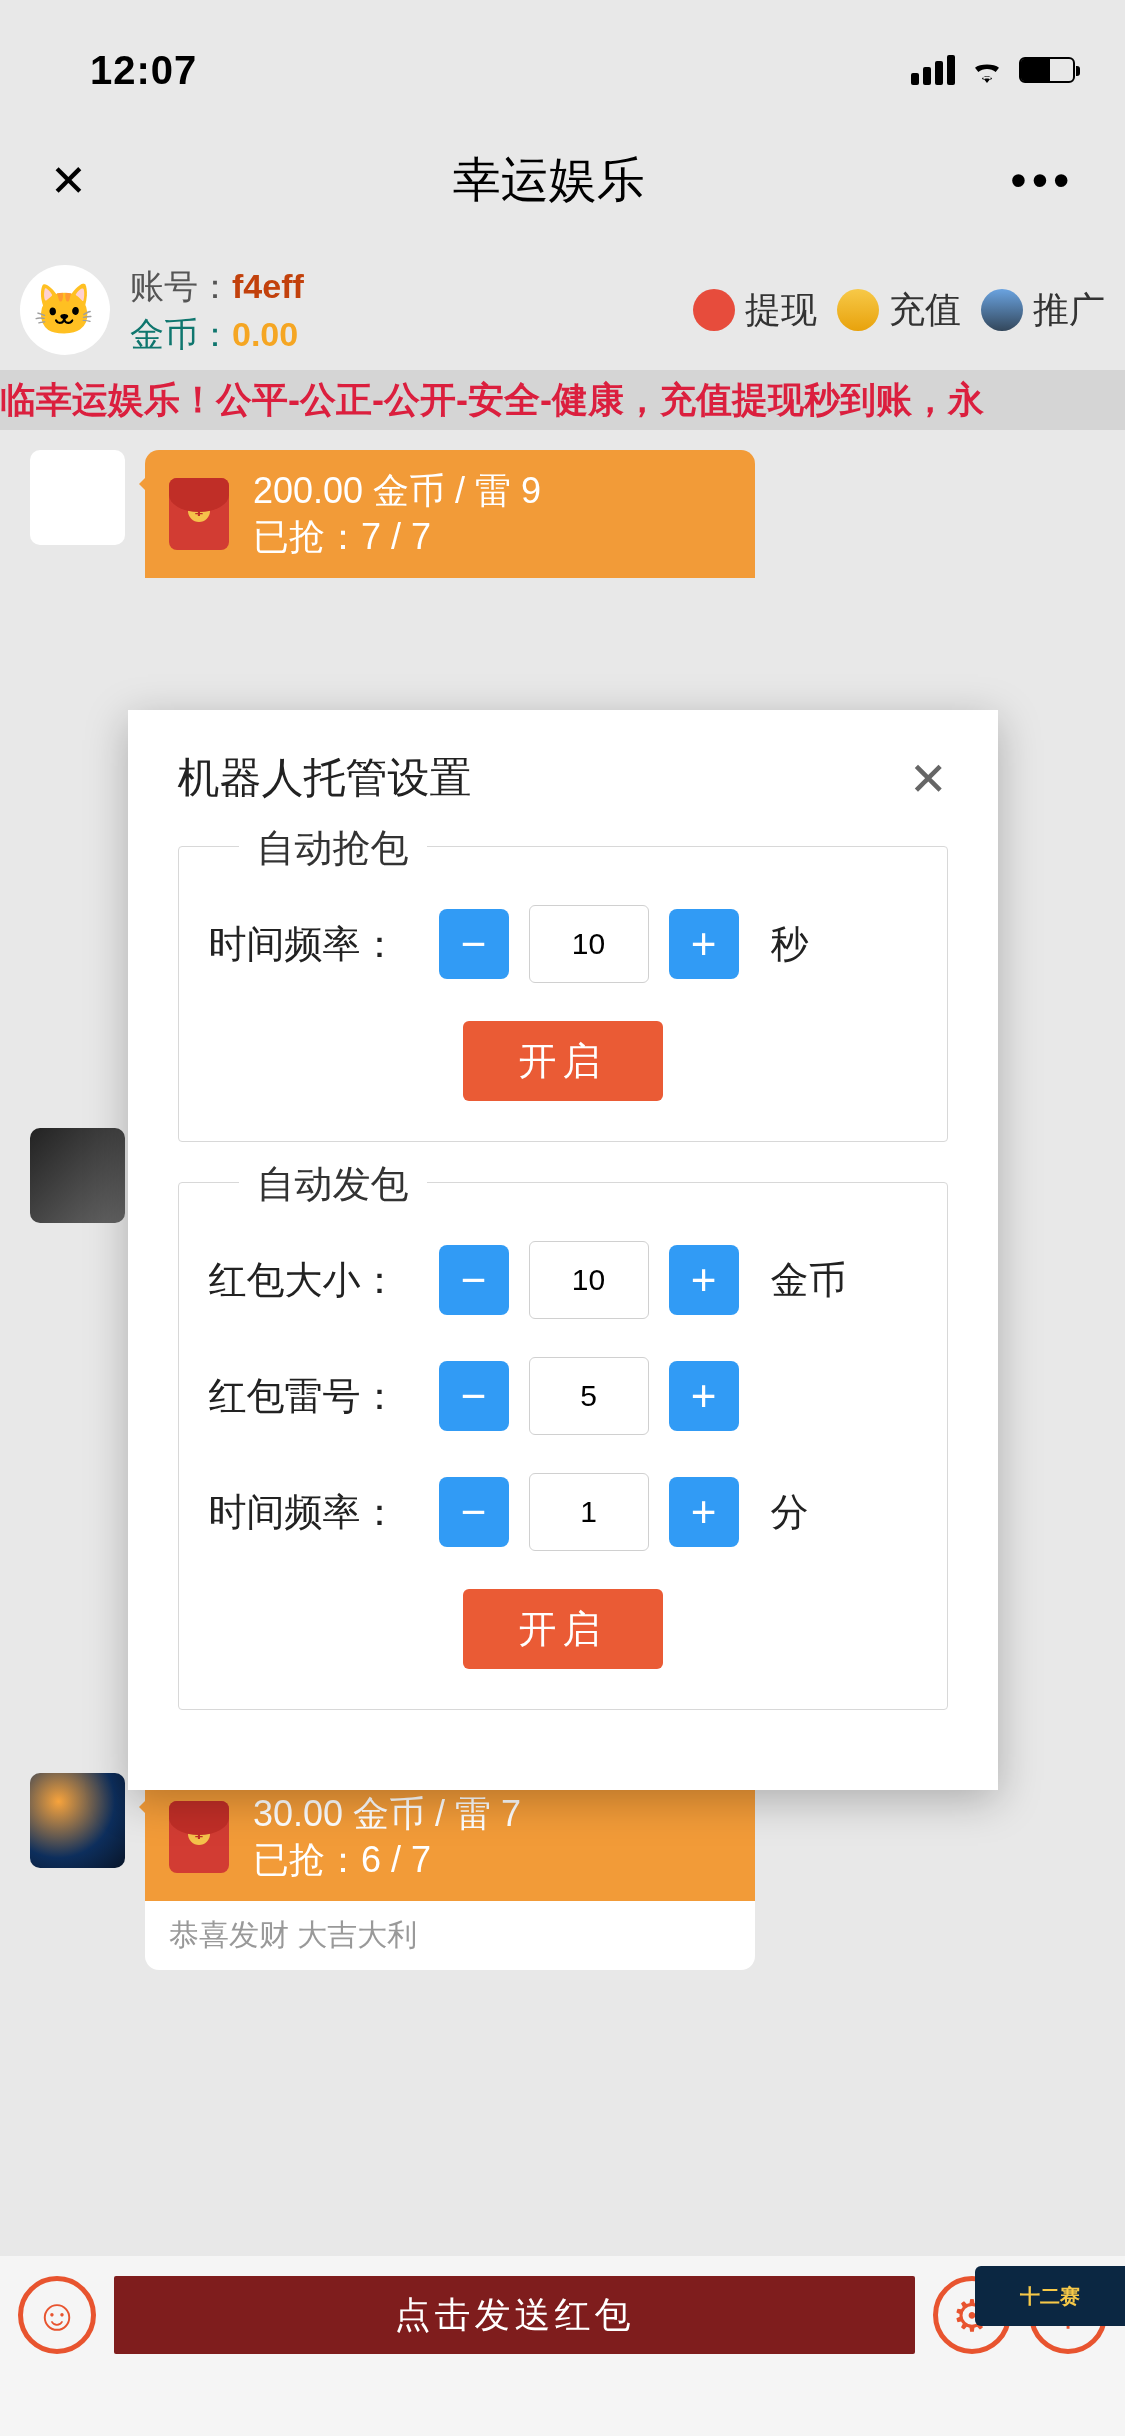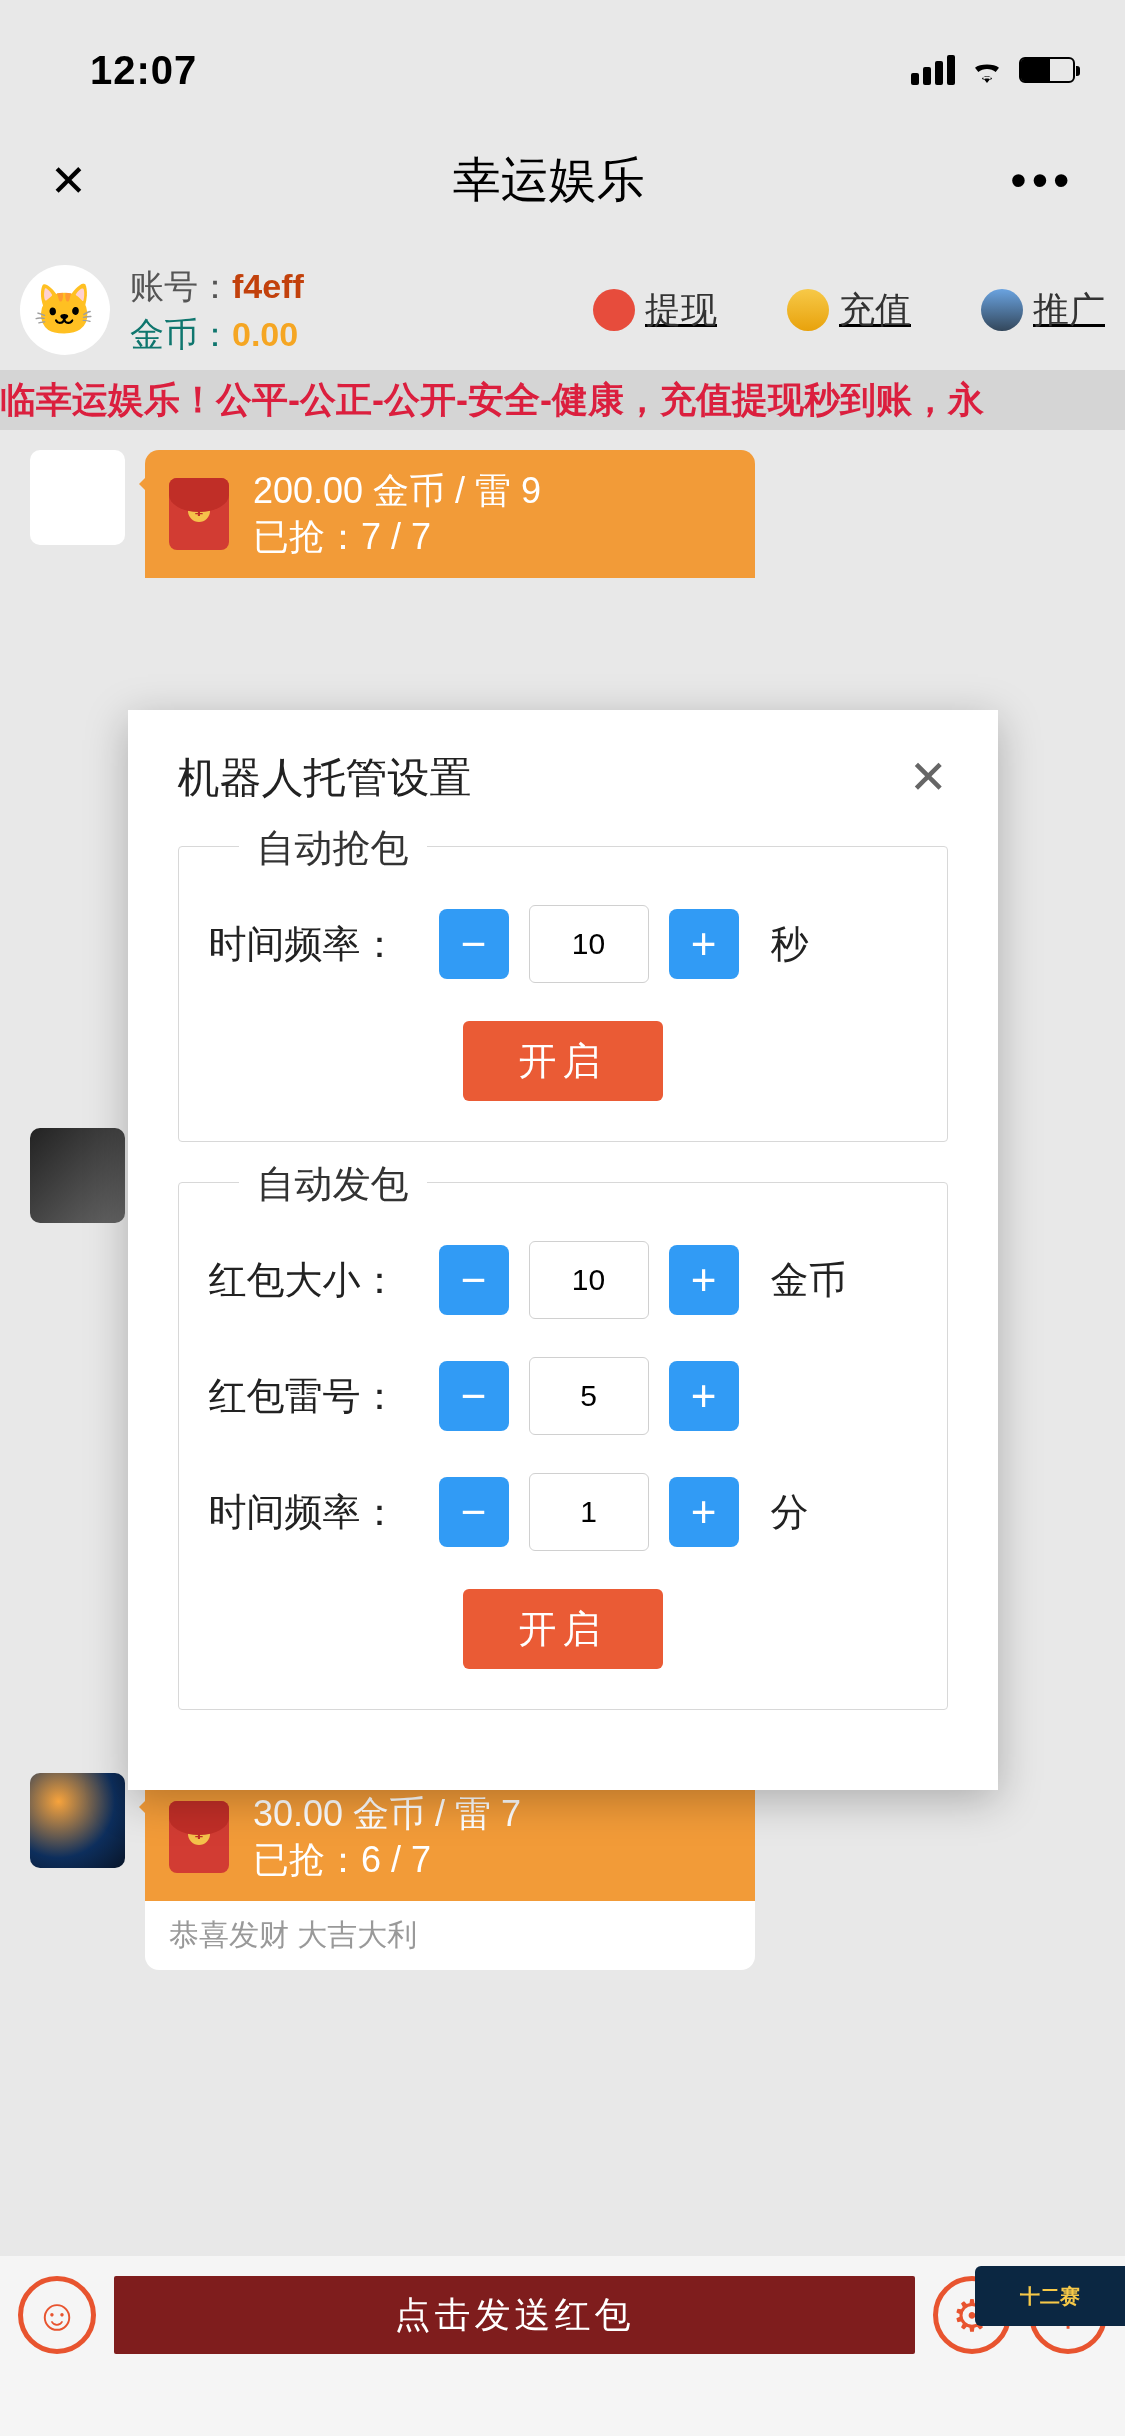--- a/index.html
+++ b/index.html
@@ -26,21 +26,21 @@
 .scrim { position:absolute; top:250px; left:0; right:0; bottom:0; background: rgba(0,0,0,0.08); }
 
 
 .user-row { height:120px; background:#e8e8e8; display:flex; align-items:center; padding:0 20px; gap:20px; position:relative; }
 .avatar { width:90px; height:90px; border-radius:50%; background:#fff; display:flex; align-items:center; justify-content:center; font-size:50px; }
 .user-text { font-size:34px; line-height:48px; }
 .user-text .acct { color:#555; }
 .user-text .acctv { color:#c2410c; font-weight:600; }
 .user-text .coin { color:#0f766e; }
 .user-text .coinv { color:#f5a623; font-weight:600; }
-.quick { margin-left:auto; display:flex; gap:70px;text-decoration:underline; }
+.quick { margin-left:auto; display:flex; gap:20px; }
 .quick-item { display:flex; align-items:center; gap:10px; font-size:36px; color:#333; font-weight:500; }
 .q-icon { width:42px; height:42px; border-radius:50%; display:inline-block; }
 .q-red { background:#e74c3c; }
 .q-yel { background:linear-gradient(#f7c948,#e8a20c); }
 .q-man { background:linear-gradient(#6aa3e0,#33475b); }
 
 
 .marquee { height:60px; display:flex; align-items:center; font-size:36px; color:#e24; font-weight:600; white-space:nowrap; overflow:hidden; padding-left:0; }
 
 
@@ -59,21 +59,21 @@
 .bubble-txt { line-height:46px; }
 .bubble-foot { background:#fff; color:#999; font-size:30px; padding:14px 24px; border-radius:0 0 14px 14px; }
 
 
 .bottom { position:absolute; bottom:0; left:0; right:0; height:180px; background:#f5f5f5; display:flex; align-items:flex-start; padding:20px 18px 0; gap:18px; }
 .round-btn { width:78px; height:78px; border:5px solid #e8542f; border-radius:50%; display:flex; align-items:center; justify-content:center; color:#e8542f; font-size:44px; }
 .send-bar { flex:1; height:78px; background:#7f1d1d; color:#fff; display:flex; align-items:center; justify-content:center; font-size:36px; border-radius:2px; letter-spacing:4px; }
 
 
 .modal { position:absolute; left:50%; top:710px; transform:translateX(-50%); width:870px; background:#fff; z-index:100; box-shadow:0 10px 40px rgba(0,0,0,.25); }
-.modal-head { display:flex; justify-content:space-between; align-items:flex-start; padding:40px 50px 30px; }
+.modal-head { display:flex; justify-content:space-between; align-items:flex-end; padding:40px 50px 30px; }
 .modal-title { font-size:42px; color:#222; }
 .modal-x { font-size:46px; color:#666; font-weight:300; }
 .modal-body { padding:10px 50px 40px; }
 .fieldset { border:1px solid #d8d8d8; border-radius:4px; padding:20px 30px 40px; margin-bottom:40px; position:relative; }
 .legend { position:absolute; top:-24px; left:60px; background:#fff; padding:0 18px; font-size:38px; color:#333; }
 .row { display:flex; align-items:center; gap:20px; margin-top:38px; }
 .row-lab { width:210px; font-size:38px; color:#222; white-space:nowrap; }
 .step-btn { width:70px; height:70px; background:#319bf5; color:#fff; border-radius:8px; display:flex; align-items:center; justify-content:center; font-size:44px; font-weight:500; }
 .step-val { width:120px; height:78px; border:1px solid #d0d0d0; border-radius:6px; display:flex; align-items:center; justify-content:center; font-size:30px; }
 .unit { font-size:38px; margin-left:12px; color:#222; }

